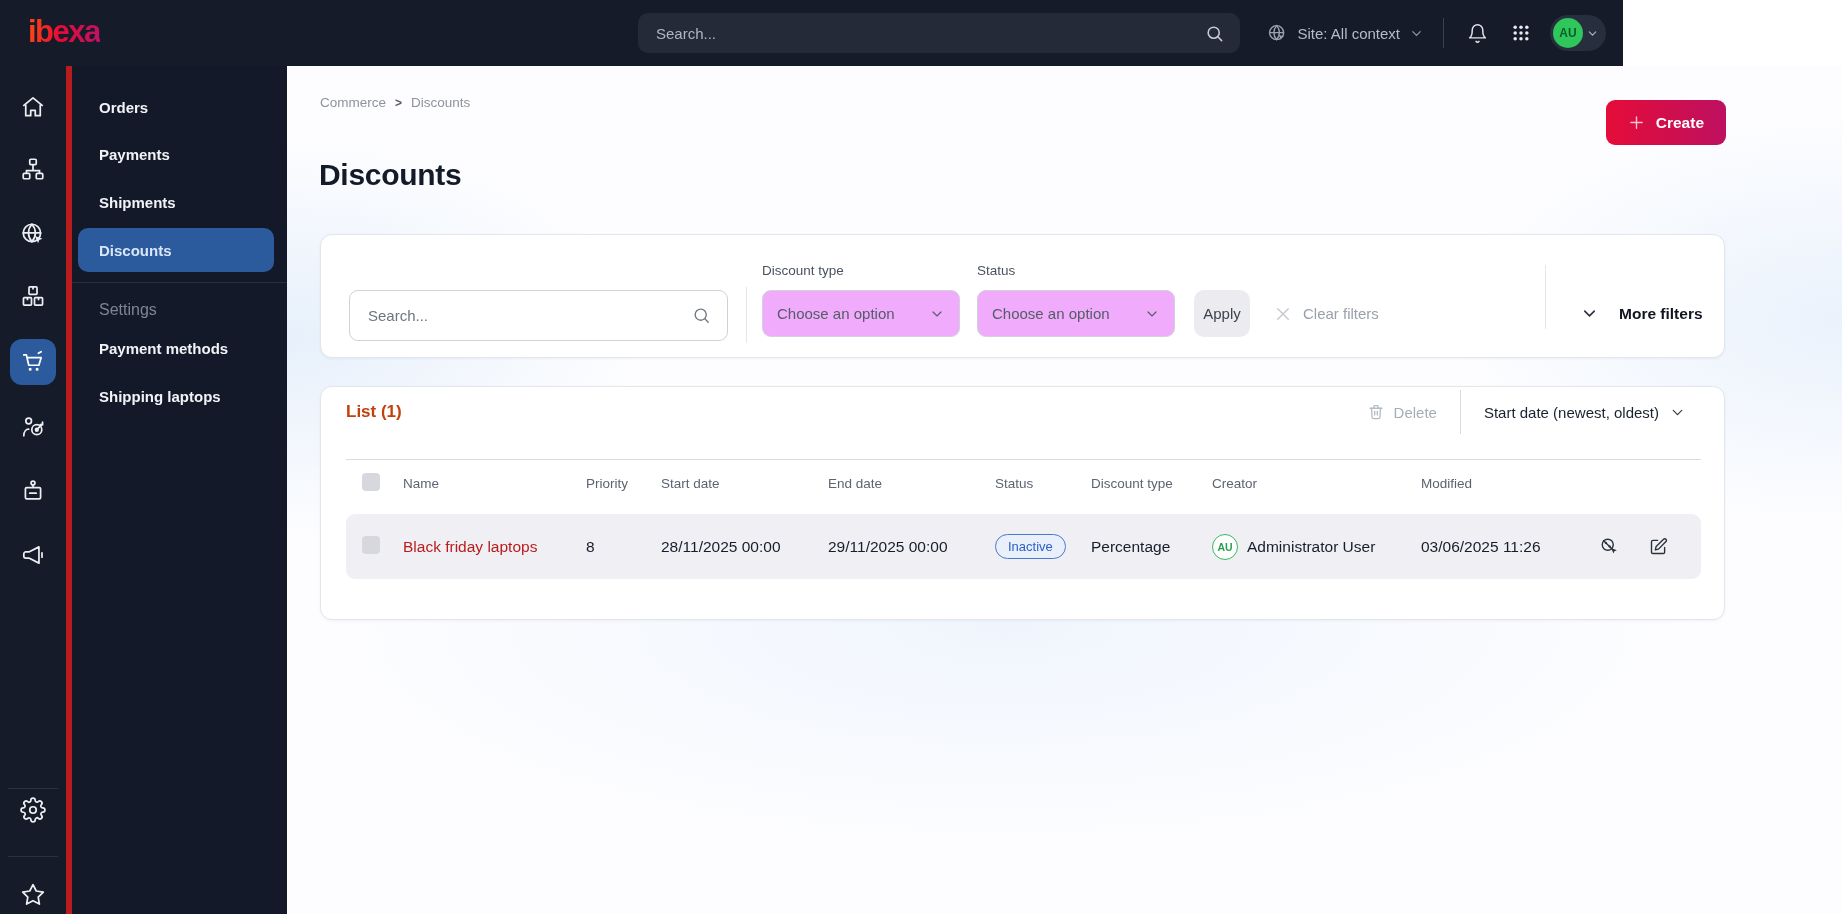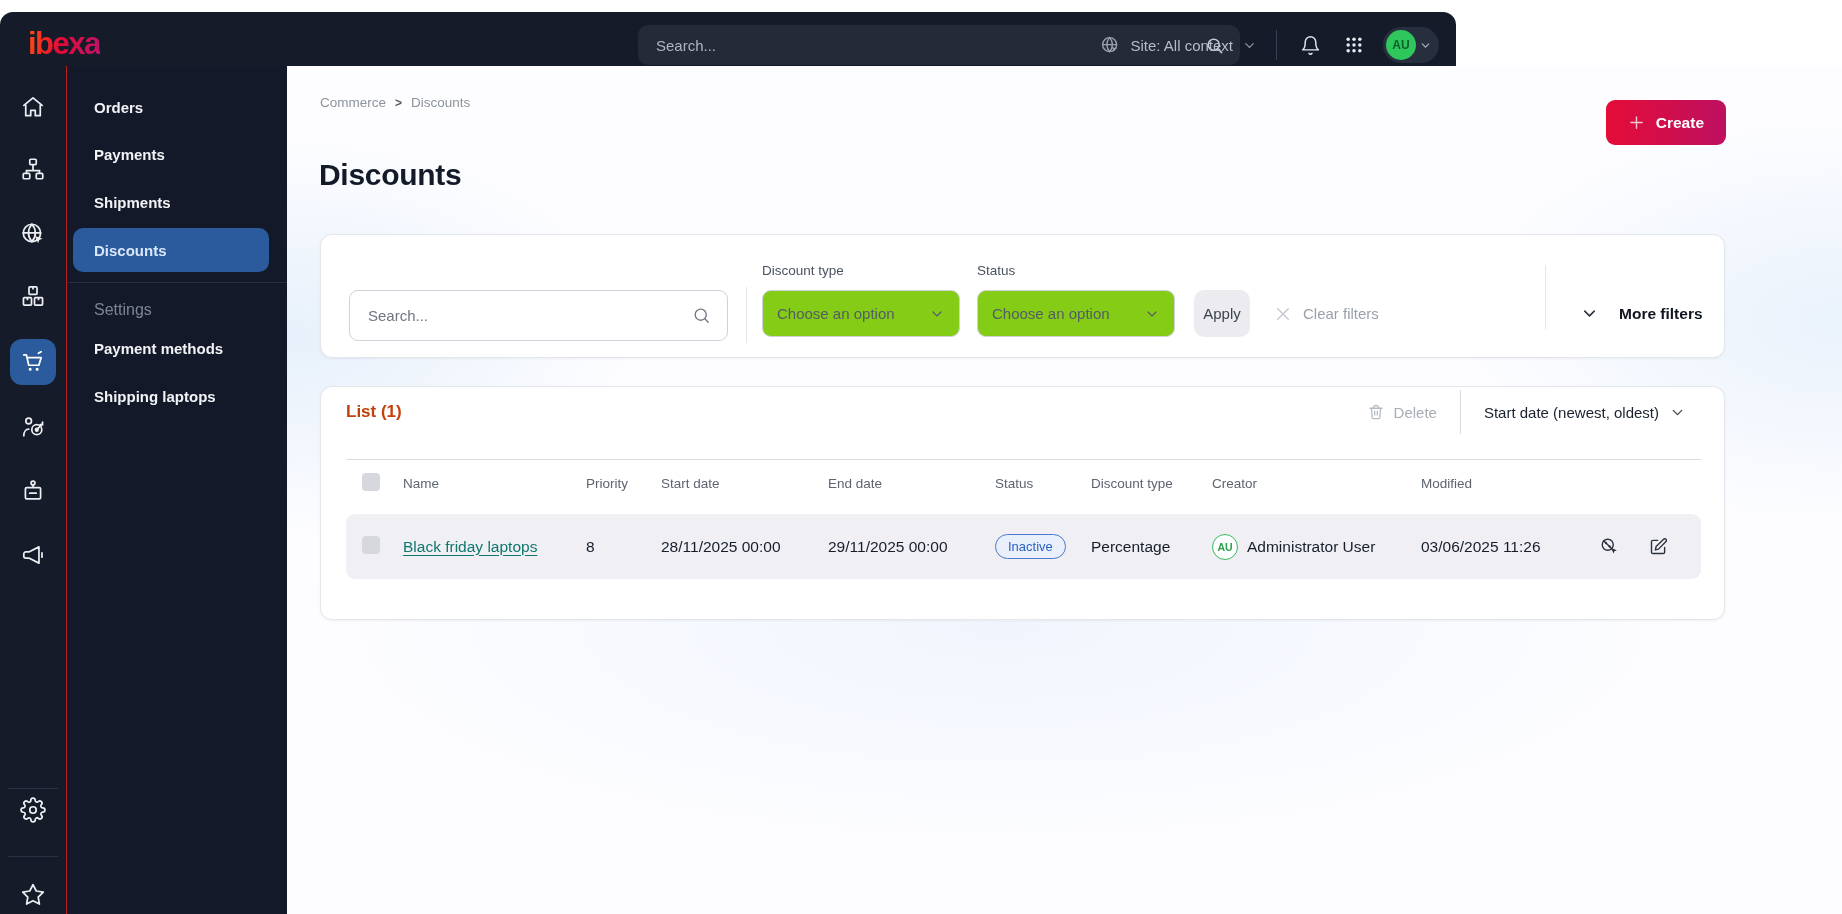--- a/index.html
+++ b/index.html
@@ -3,21 +3,21 @@
 <meta charset="utf-8">
 <style>
   html,body{margin:0;padding:0;}
   body{
     width:1842px;height:914px;position:relative;overflow:hidden;
     font-family:"Liberation Sans",sans-serif;background:#fff;
     -webkit-font-smoothing:antialiased;
   }
   svg{display:block;}
   
-  .topbar{position:absolute;left:0;top:12px;width:1456px;height:66px;background:#151b29;border-radius:13px;}
+  .topbar{position:absolute;left:0;top:0;width:1623px;height:66px;background:#151b29;}
   .logo{position:absolute;left:28px;top:14px;font-size:31px;font-weight:800;letter-spacing:-1.5px;
     background:linear-gradient(100deg,#ff4713 5%,#e60b37 45%,#bf1264 95%);
     -webkit-background-clip:text;background-clip:text;color:transparent;cursor:pointer;}
   .topbar-search{position:absolute;left:638px;top:13px;width:602px;height:40px;background:#242a38;
     border-radius:10px;display:flex;align-items:center;padding:0 16px;box-sizing:border-box;}
   .topbar-search input{flex:1;background:transparent;border:none;outline:none;color:#c7ccd5;font-size:15px;
     font-family:"Liberation Sans",sans-serif;}
   .topbar-search input::placeholder{color:#b0b6c1;}
   .topbar-right{position:absolute;right:17px;top:0;height:66px;display:flex;align-items:center;gap:15px;}
   .site-context{display:flex;align-items:center;gap:9px;color:#b6bcc7;font-size:15px;cursor:pointer;}
@@ -28,21 +28,21 @@
   .avatar-circle{width:30px;height:30px;border-radius:50%;background:#2fc65c;color:#0b5f2b;
     font-weight:700;font-size:12px;display:flex;align-items:center;justify-content:center;}
   
   .icon-rail{position:absolute;left:0;top:66px;width:66px;height:848px;background:#151b29;}
   .rail-item{position:absolute;left:20px;width:26px;height:26px;cursor:pointer;}
   .rail-active{position:absolute;left:10px;width:46px;height:46px;border-radius:12px;background:#2b5b9d;
     display:flex;align-items:center;justify-content:center;cursor:pointer;}
   .rail-divider{position:absolute;left:8px;width:50px;height:1px;background:#2a3140;}
   
   .submenu{position:absolute;left:66px;top:66px;width:221px;height:848px;background:#131928;
-    border-left:1px solid #b91c1c;box-sizing:border-box;}
+    border-left:6px solid #b91c1c;box-sizing:border-box;}
   .submenu-item{position:absolute;left:6px;width:196px;height:44px;display:flex;align-items:center;
     padding-left:21px;box-sizing:border-box;color:#f1f3f6;font-size:15px;font-weight:700;
     border-radius:10px;cursor:pointer;}
   .submenu-item.active{background:#2b5b9d;color:#d9e6f8;}
   .submenu-divider{position:absolute;left:0;width:221px;height:1px;background:#272e3d;}
   .submenu-heading{position:absolute;left:27px;color:#7d8595;font-size:16px;}
   
   .main{position:absolute;left:287px;top:66px;width:1555px;height:848px;
     background:
       radial-gradient(520px 300px at 0% 32%,#e7f0fb 0%,rgba(231,240,251,0) 68%),
@@ -64,21 +64,21 @@
   .filter-card{left:33px;top:168px;width:1405px;height:124px;}
   .filter-search{position:absolute;left:28px;top:55px;width:379px;height:51px;border:1px solid #ced2da;
     border-radius:9px;display:flex;align-items:center;padding:0 16px;box-sizing:border-box;}
   .filter-search input{flex:1;border:none;outline:none;font-size:15px;color:#3c434d;
     font-family:"Liberation Sans",sans-serif;}
   .filter-search input::placeholder{color:#6e7580;}
   .f-divider{position:absolute;top:52px;width:1px;height:56px;background:#e3e6eb;}
   .f-label{position:absolute;top:28px;font-size:13.5px;color:#4a5160;}
   .f-select{position:absolute;top:55px;width:198px;height:47px;border:1px solid #ced2da;border-radius:9px;
     display:flex;align-items:center;justify-content:space-between;padding:0 14px;box-sizing:border-box;
-    cursor:pointer;background:#84cc16;}
+    cursor:pointer;background:#f0abfc;}
   .f-select span{font-size:15px;color:#555c66;}
   .apply-btn{position:absolute;left:873px;top:55px;width:56px;height:47px;background:#ececf0;border:none;
     border-radius:10px;font-size:15px;color:#3c434d;cursor:pointer;font-family:"Liberation Sans",sans-serif;}
   .clear-btn{position:absolute;left:947px;top:55px;height:47px;display:flex;align-items:center;gap:11px;
     background:none;border:none;font-size:15px;color:#9aa1ab;cursor:pointer;
     font-family:Liberation Sans, sans-serif;}
   .more-filters{position:absolute;left:1253px;top:55px;height:47px;display:flex;align-items:center;gap:20px;
     background:none;border:none;font-size:15.5px;font-weight:700;color:#10151f;cursor:pointer;
     font-family:"Liberation Sans",sans-serif;}
   
@@ -90,21 +90,21 @@
   .lt-divider{width:1px;height:44px;background:#d9dce1;}
   .sort-btn{display:flex;align-items:center;gap:10px;background:none;border:none;font-size:15px;
     color:#1a2230;cursor:pointer;font-family:"Liberation Sans",sans-serif;}
   .list-divider{position:absolute;left:25px;top:72px;width:1355px;height:1px;background:#d9dce1;}
   .tgrid{display:grid;grid-template-columns:57px 183px 75px 167px 167px 96px 121px 209px 170px minmax(0,1fr);
     align-items:center;}
   .thead{position:absolute;left:25px;top:80px;width:1355px;height:32px;color:#5d6470;font-size:13.5px;}
   .trow{position:absolute;left:25px;top:127px;width:1355px;height:65px;background:#f0f0f4;border-radius:9px;
     color:#161e2b;font-size:15.5px;}
   .cb{width:18px;height:18px;border-radius:4px;background:#d7d8dd;margin-left:16px;cursor:pointer;}
-  .name-link{color:#0f766e;text-decoration:underline;text-underline-offset:3px;cursor:pointer;}
+  .name-link{color:#b91c1c;text-underline-offset:3px;cursor:pointer;}
   .status-pill{display:inline-block;padding:4px 12px;border:1px solid #4a79cc;border-radius:14px;
     background:#e9effb;color:#2d61c4;font-size:13px;}
   .creator-cell{display:flex;align-items:center;gap:9px;}
   .row-avatar{width:26px;height:26px;border-radius:50%;border:1.5px solid #37b95e;color:#2aa04f;
     background:#fff;font-size:10.5px;font-weight:700;display:flex;align-items:center;justify-content:center;
     box-sizing:border-box;flex:0 0 auto;}
   .actions-cell{display:flex;align-items:center;justify-content:flex-end;gap:24px;padding-right:30px;}
   .icon-btn{background:none;border:none;padding:2px;cursor:pointer;}
 </style>
 </head>

